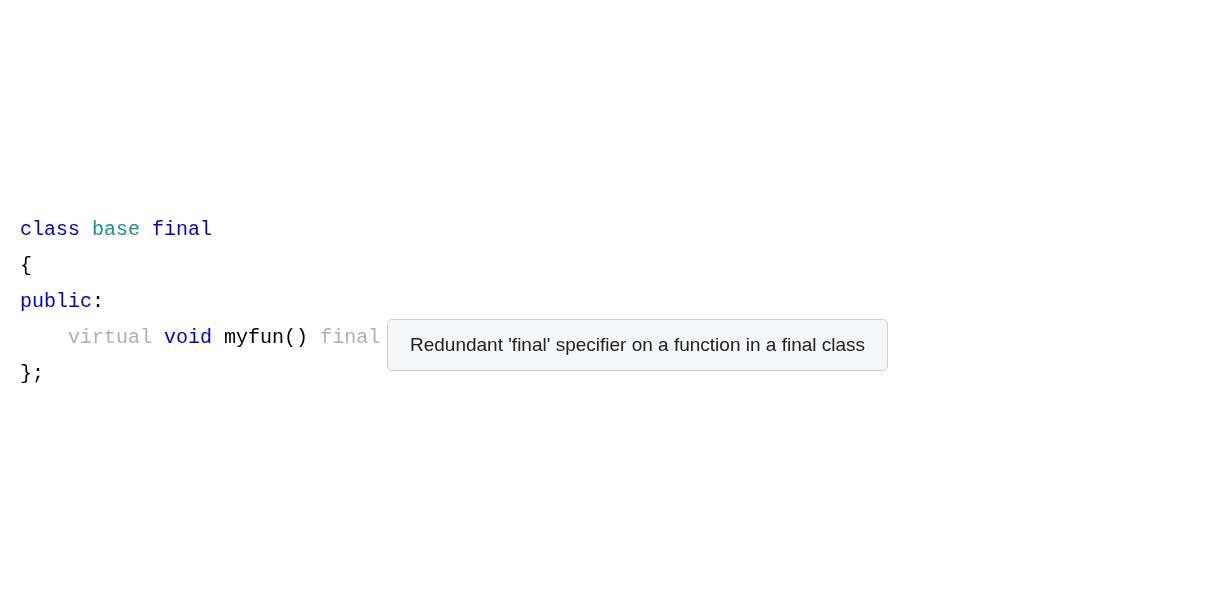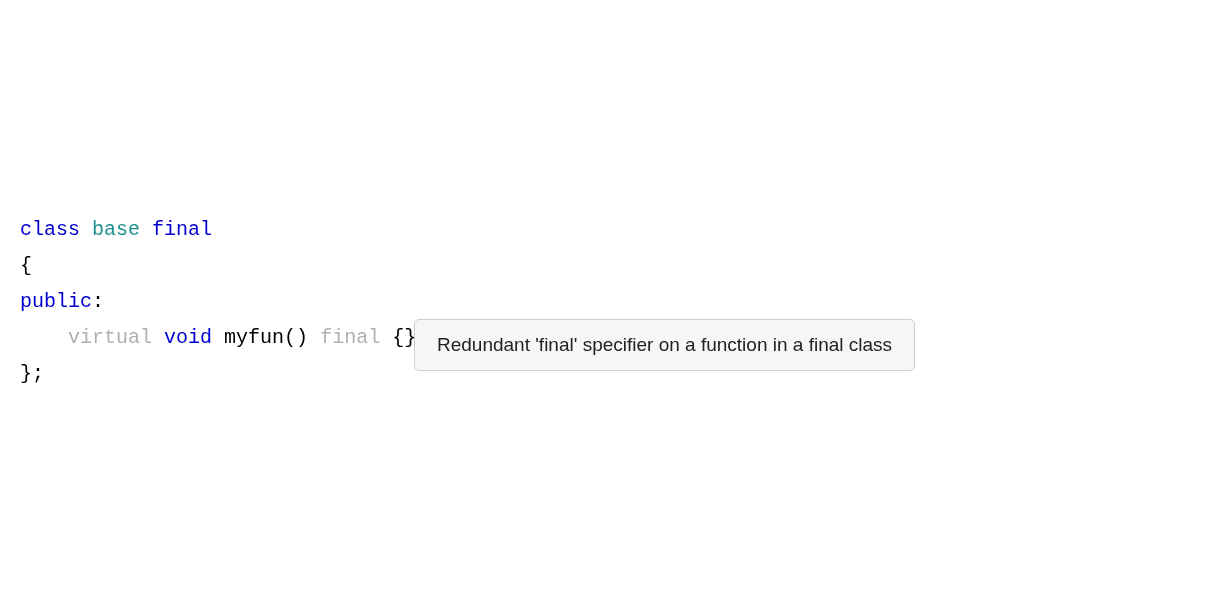--- a/index.html
+++ b/index.html
@@ -26,21 +26,21 @@
   .kw-final { color: #0000d0; }
   .access { color: #0000d0; }
   .dim { color: #b0b0b0; }
   .kw-void { color: #0000d0; }
   .fn-name { color: #000000; }
   .punct { color: #000000; }
   .colon { color: #000000; }
 
   .tooltip {
     position: absolute;
-    left: 414px;
+    left: 387px;
     top: 319px;
     background: #f5f6f7;
     border: 1px solid #cfcfcf;
     border-radius: 5px;
     padding: 14px 22px;
     font-family: "Segoe UI", Arial, sans-serif;
     font-size: 19px;
     color: #222222;
     box-shadow: none;
   }

